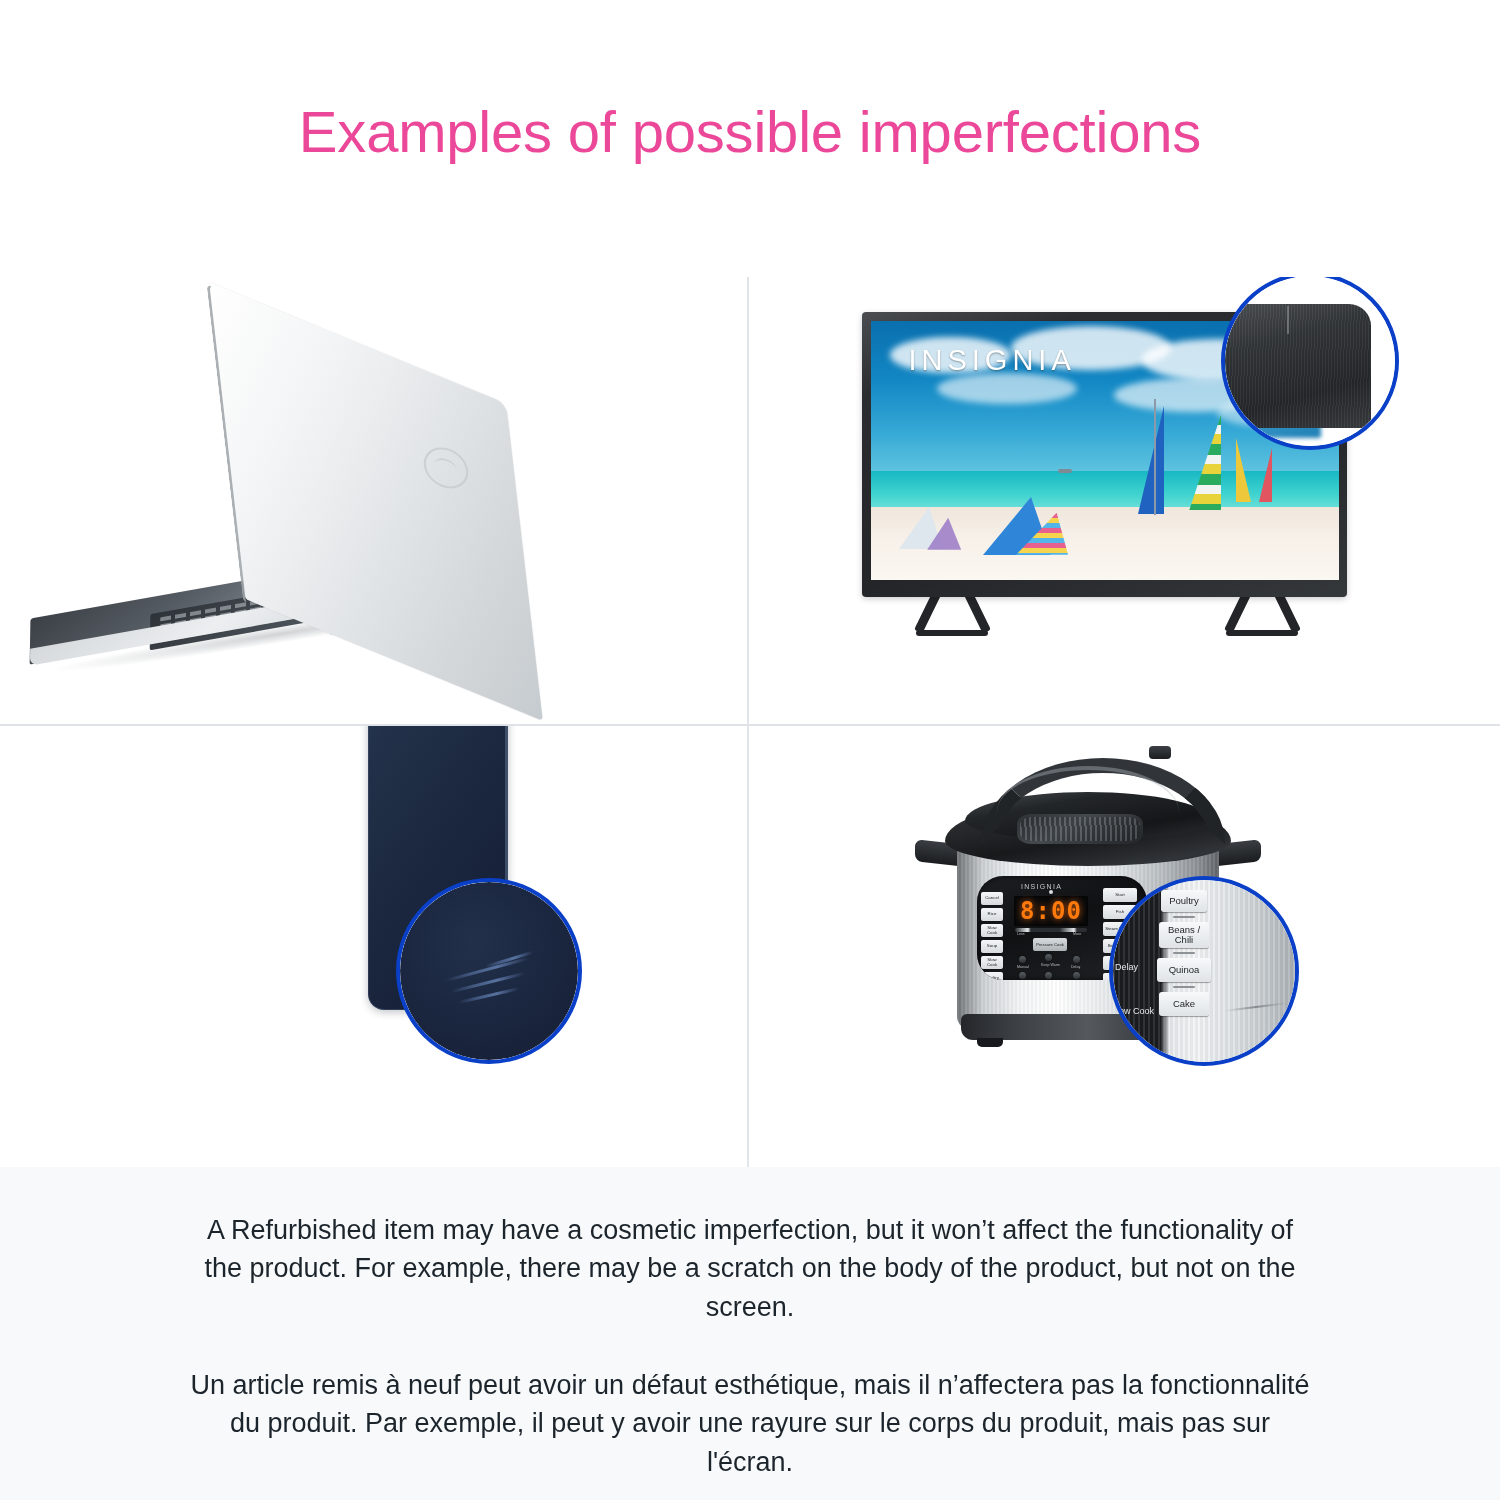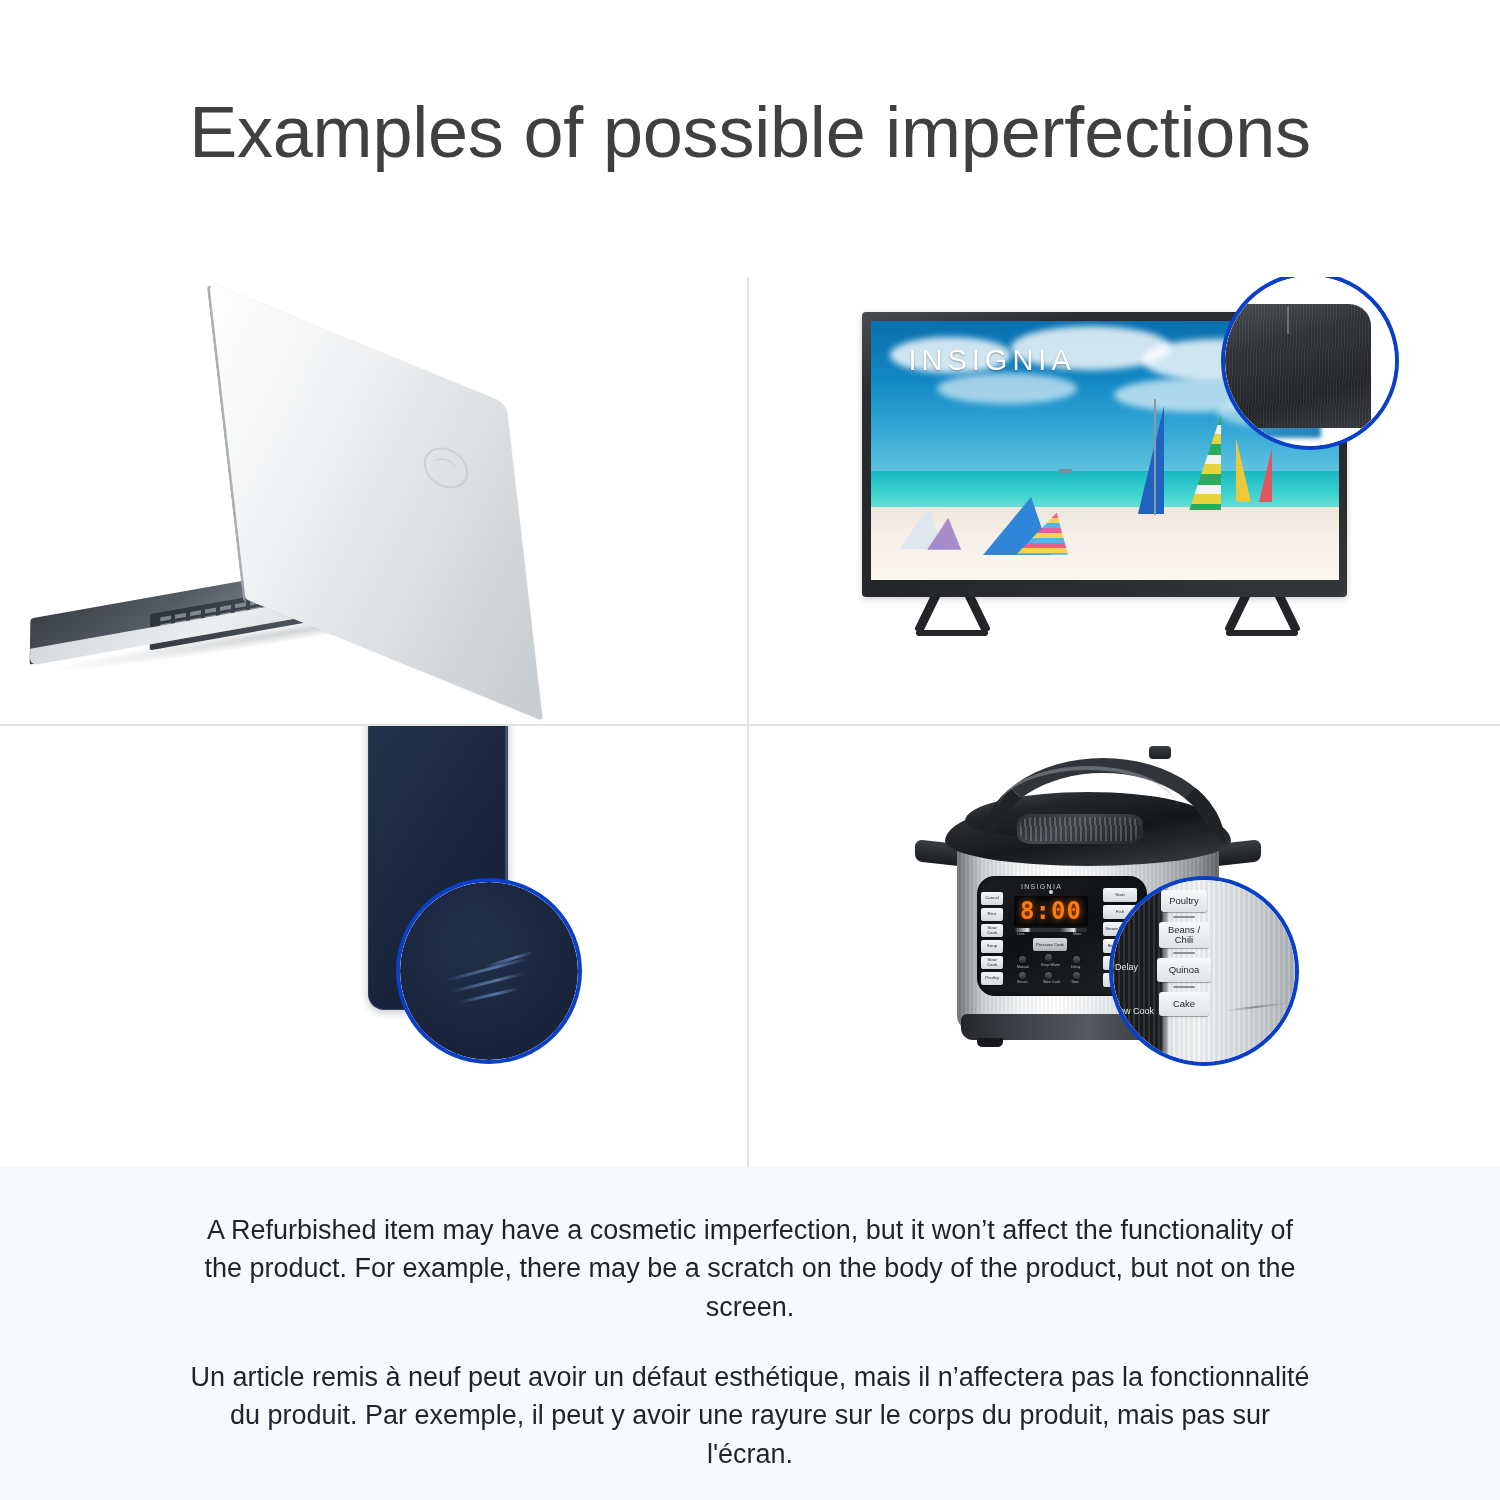--- a/index.html
+++ b/index.html
@@ -13,22 +13,22 @@
   }
   .page{position:relative;width:1500px;height:1500px;background:#fff;}
 
   
   .header{
     position:absolute;left:0;top:0;width:1500px;height:265px;
     display:flex;flex-direction:column;align-items:center;justify-content:center;
     background:#fff;
   }
   .title-line{
-    color:#404040;
-    font-size:72px;
+    color:#ec4899;
+    font-size:58px;
     font-weight:400;
     letter-spacing:-0.2px;
     line-height:1.14;
     text-align:center;
     white-space:nowrap;
   }
 
   
   .grid{
     position:absolute;left:0;top:277px;width:1500px;height:890px;
@@ -237,23 +237,23 @@
     content:"";position:absolute;inset:0;border-radius:8px 8px 14px 14px;
     background:repeating-linear-gradient(to right,rgba(255,255,255,.08) 0 2px,rgba(0,0,0,.035) 2px 4px);
   }
   .pc-base{
     position:absolute;left:212px;top:288px;width:254px;height:26px;
     background:linear-gradient(to right,#24262a 0%,#3d4146 22%,#55595e 50%,#33373c 80%,#1d1f23 100%);
     border-radius:6px 6px 12px 12px;
   }
   .pc-foot{position:absolute;width:26px;height:9px;background:#17191c;border-radius:0 0 5px 5px;}
   .pc-panel{
-    position:absolute;left:228px;top:150px;width:170px;height:120px;
+    position:absolute;left:228px;top:150px;width:170px;height:104px;
     background:linear-gradient(160deg,#1d1f22 0%,#101113 45%,#202326 100%);
-    border-radius:18px;
+    border-radius:26px;
     box-shadow:inset 0 0 6px rgba(0,0,0,.7);
     overflow:hidden;
   }
   .pc-brand{
     position:absolute;left:44px;top:7px;color:#c8ccd0;font-size:7px;letter-spacing:1.3px;
   }
   .pc-display{
     position:absolute;left:37px;top:20px;width:74px;height:30px;
     background:#0a0b0c;border-radius:2px;
     display:flex;align-items:center;justify-content:center;
@@ -378,21 +378,21 @@
   }
   .footer p{
     margin:0;
     width:1125px;
     text-align:center;
     color:#1d252c;
     font-size:27px;
     line-height:1.42;
     font-weight:400;
   }
-  .footer p.second{margin-top:32px;}
+  .footer p.second{margin-top:40px;}
 </style>
 </head>
 <body>
 
 <div class="page">
 
   <div class="header">
     <div class="title-line">Examples of possible imperfections</div>
   </div>
 

